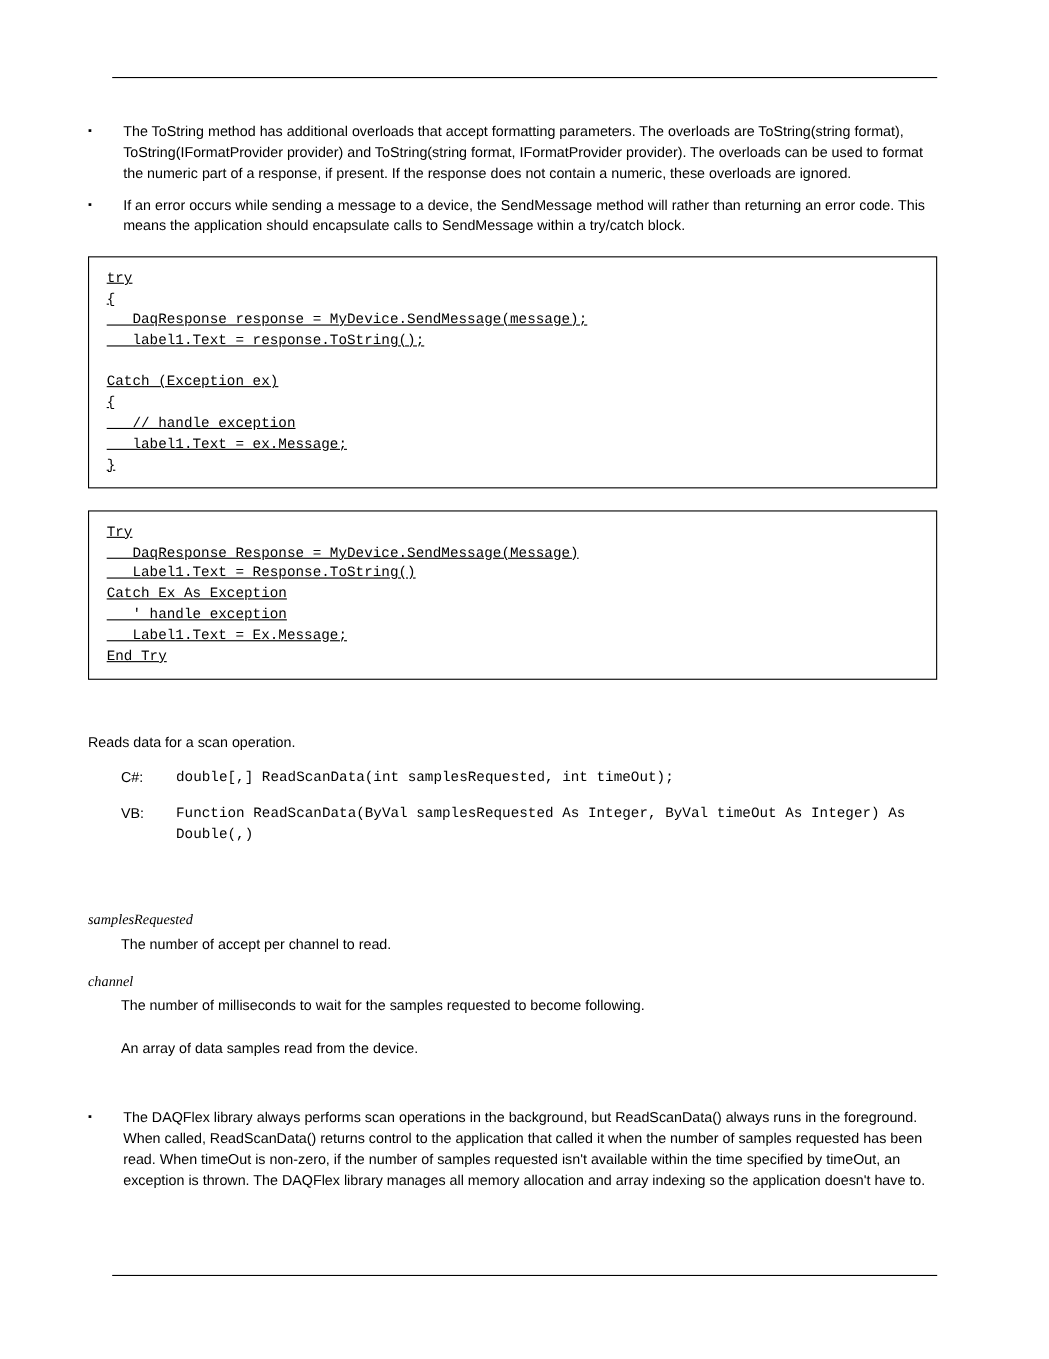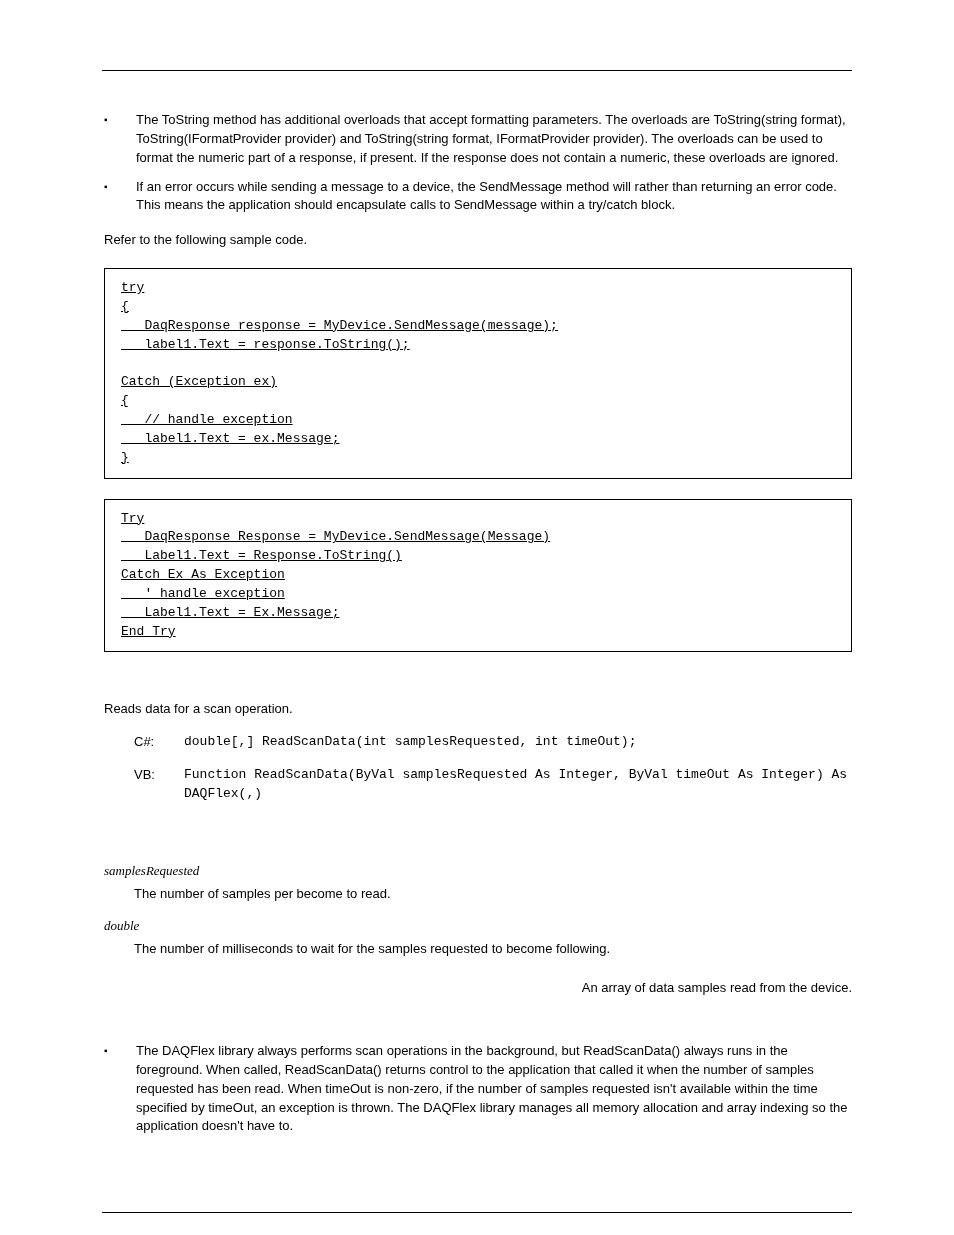--- a/index.html
+++ b/index.html
@@ -20,21 +20,21 @@
   }
   .top-rule {
     border-top: 1px solid #000;
     margin: 70px 102px 0 102px;
   }
   .bottom-rule {
     border-top: 1px solid #000;
     margin: 0 102px 0 102px;
   }
   .content {
-    padding: 40px 102px 60px 104px;
+    padding: 40px 102px 60px 80px;
   }
   ul.bullets {
     list-style: none;
     padding: 0;
     margin: 0 0 16px 0;
   }
   ul.bullets > li {
     position: relative;
     padding-left: 32px;
     margin-bottom: 10px;
@@ -80,39 +80,37 @@
   .param-name {
     font-style: italic;
     margin: 14px 0 4px 0;
     font-family: Liberation Serif, serif;
   }
   .param-desc {
     margin: 0 0 10px 30px;
   }
   .ret-val {
     margin: 20px 0 14px 30px;
-    text-align: right;
   }
   .space-below { height: 30px; }
   .section-gap { height: 28px; }
 </style>
 </head>
 <body>
 
 <div class="page">
   <div class="top-rule"></div>
 
   <div class="content">
 
     <ul class="bullets">
       <li>The ToString method has additional overloads that accept formatting parameters. The overloads are ToString(string format), ToString(IFormatProvider provider) and ToString(string format, IFormatProvider provider). The overloads can be used to format the numeric part of a response, if present. If the response does not contain a numeric, these overloads are ignored.</li>
       <li>If an error occurs while sending a message to a device, the SendMessage method will                 rather than returning an error code. This means the application should encapsulate calls to SendMessage within a try/catch block.</li>
     </ul>
 
-    <p class="para">Refer to the following sample code.</p>
 
     <div class="codebox">try
 {
    DaqResponse response = MyDevice.SendMessage(message);
    label1.Text = response.ToString();
 
 Catch (Exception ex)
 {
    // handle exception
    label1.Text = ex.Message;
@@ -130,29 +128,29 @@
 
     <p class="para">Reads data for a scan operation.</p>
 
     <div class="sig-row">
       <div class="sig-label">C#:</div>
       <div class="sig-code">double[,] ReadScanData(int samplesRequested, int timeOut);</div>
     </div>
 
     <div class="sig-row">
       <div class="sig-label">VB:</div>
-      <div class="sig-code">Function ReadScanData(ByVal samplesRequested As Integer, ByVal timeOut As Integer) As DAQFlex(,)</div>
+      <div class="sig-code">Function ReadScanData(ByVal samplesRequested As Integer, ByVal timeOut As Integer) As Double(,)</div>
     </div>
 
     <div class="space-below"></div>
 
     <div class="param-name">samplesRequested</div>
-    <div class="param-desc">The number of samples per become to read.</div>
+    <div class="param-desc">The number of accept per channel to read.</div>
 
-    <div class="param-name">double</div>
+    <div class="param-name">channel</div>
     <div class="param-desc">The number of milliseconds to wait for the samples requested to become following.</div>
 
     <div class="ret-val">An array of data samples read from the device.</div>
 
     <div class="space-below"></div>
 
     <ul class="bullets">
       <li>The DAQFlex library always performs scan operations in the background, but ReadScanData() always runs in the foreground. When called, ReadScanData() returns control to the application that called it when the number of samples requested has been read. When timeOut is non-zero, if the number of samples requested isn't available within the time specified by timeOut, an exception is thrown. The DAQFlex library manages all memory allocation and array indexing so the application doesn't have to.</li>
     </ul>
 

